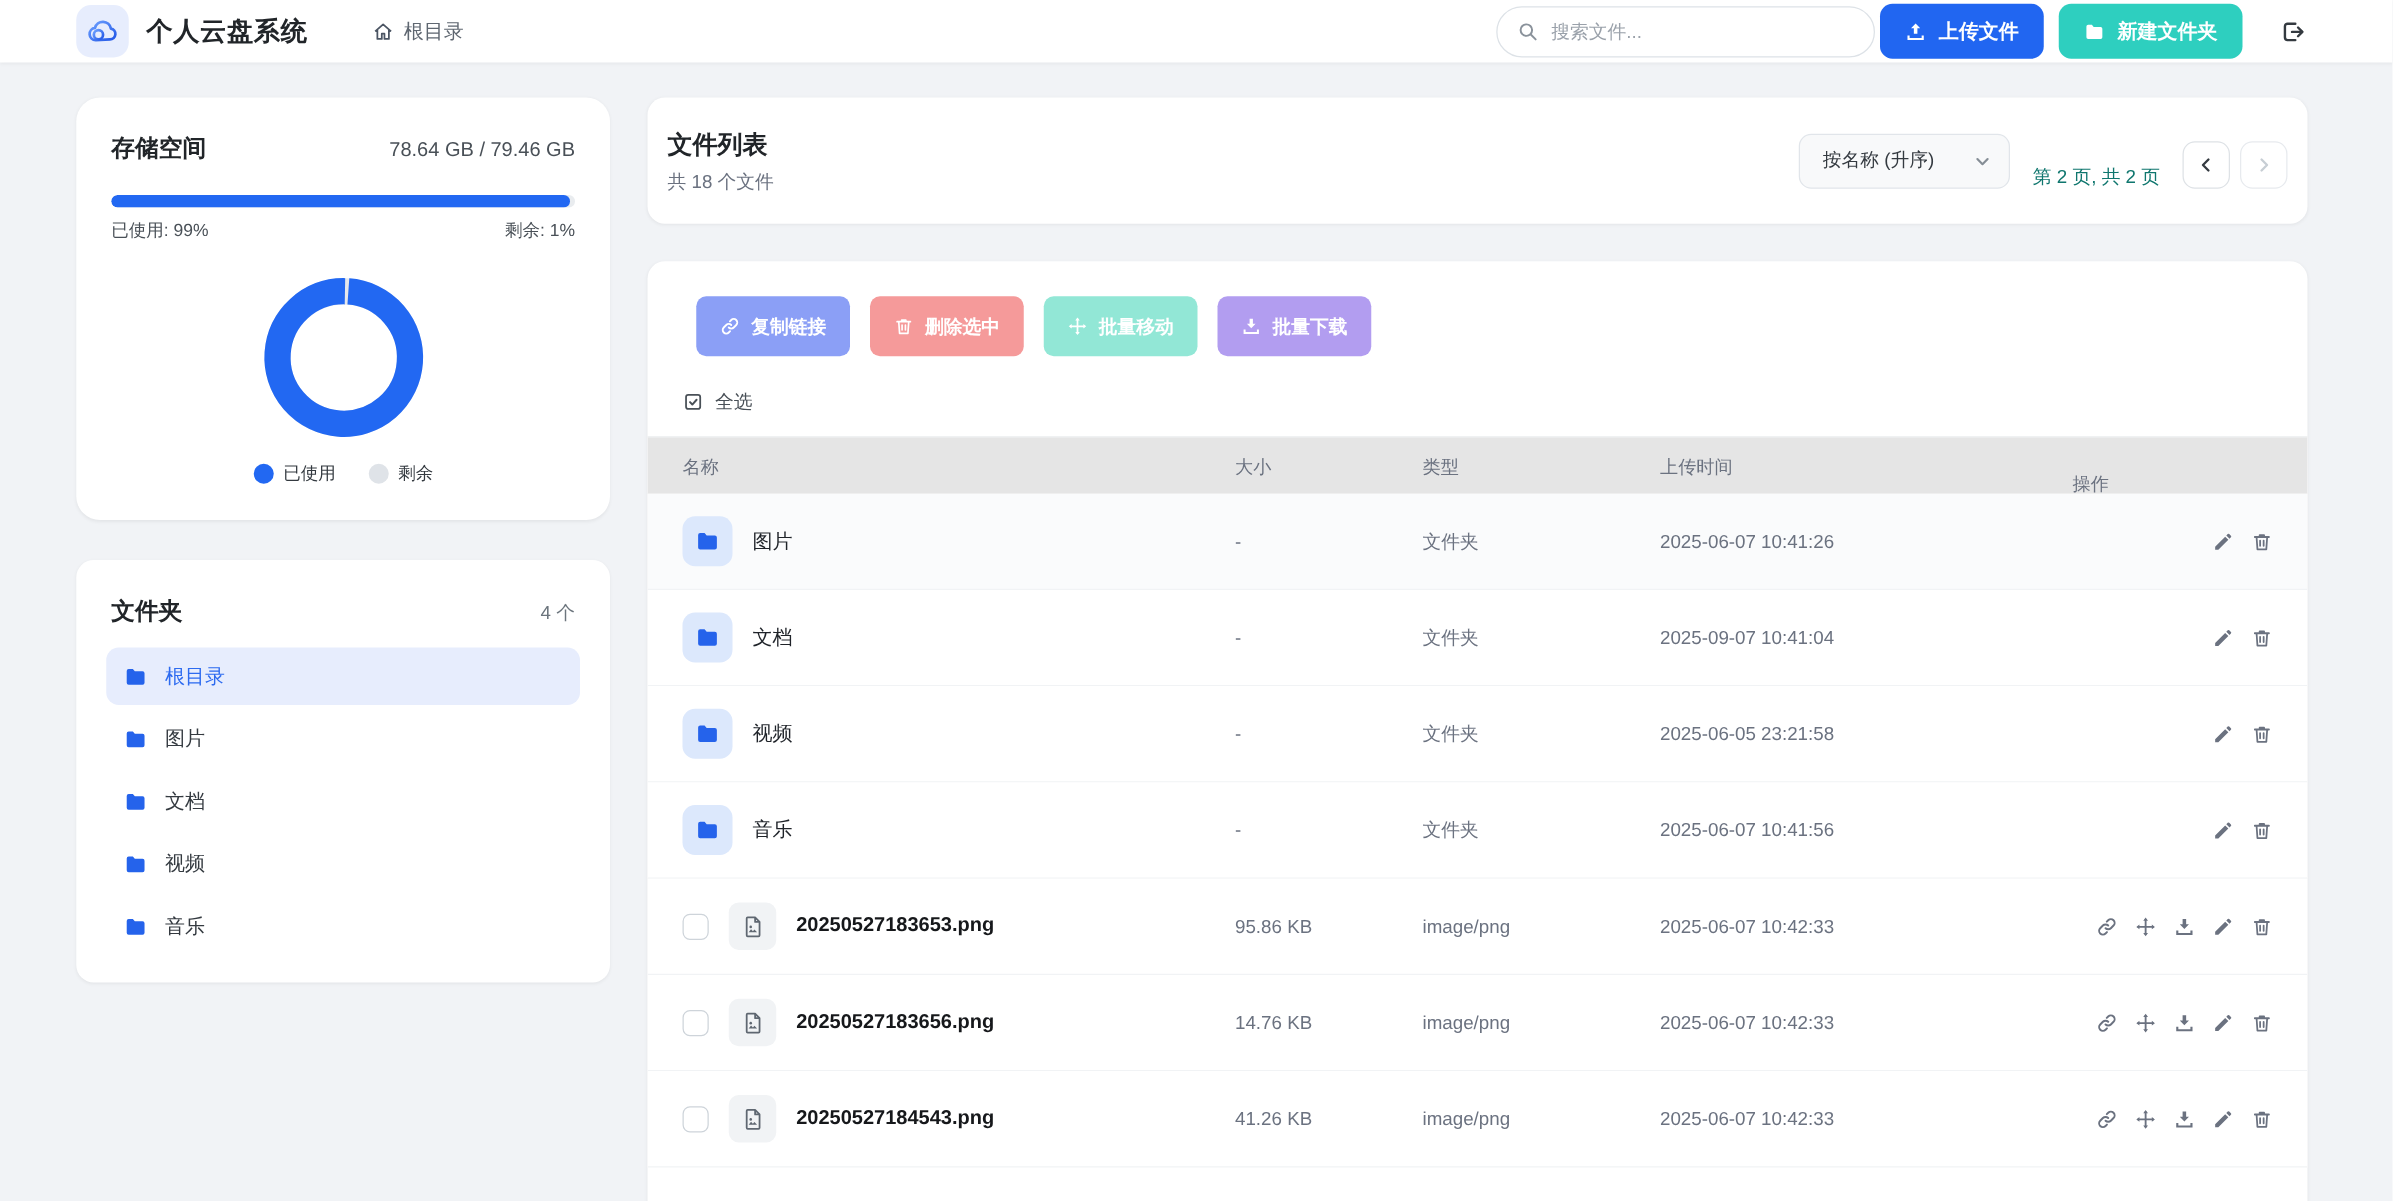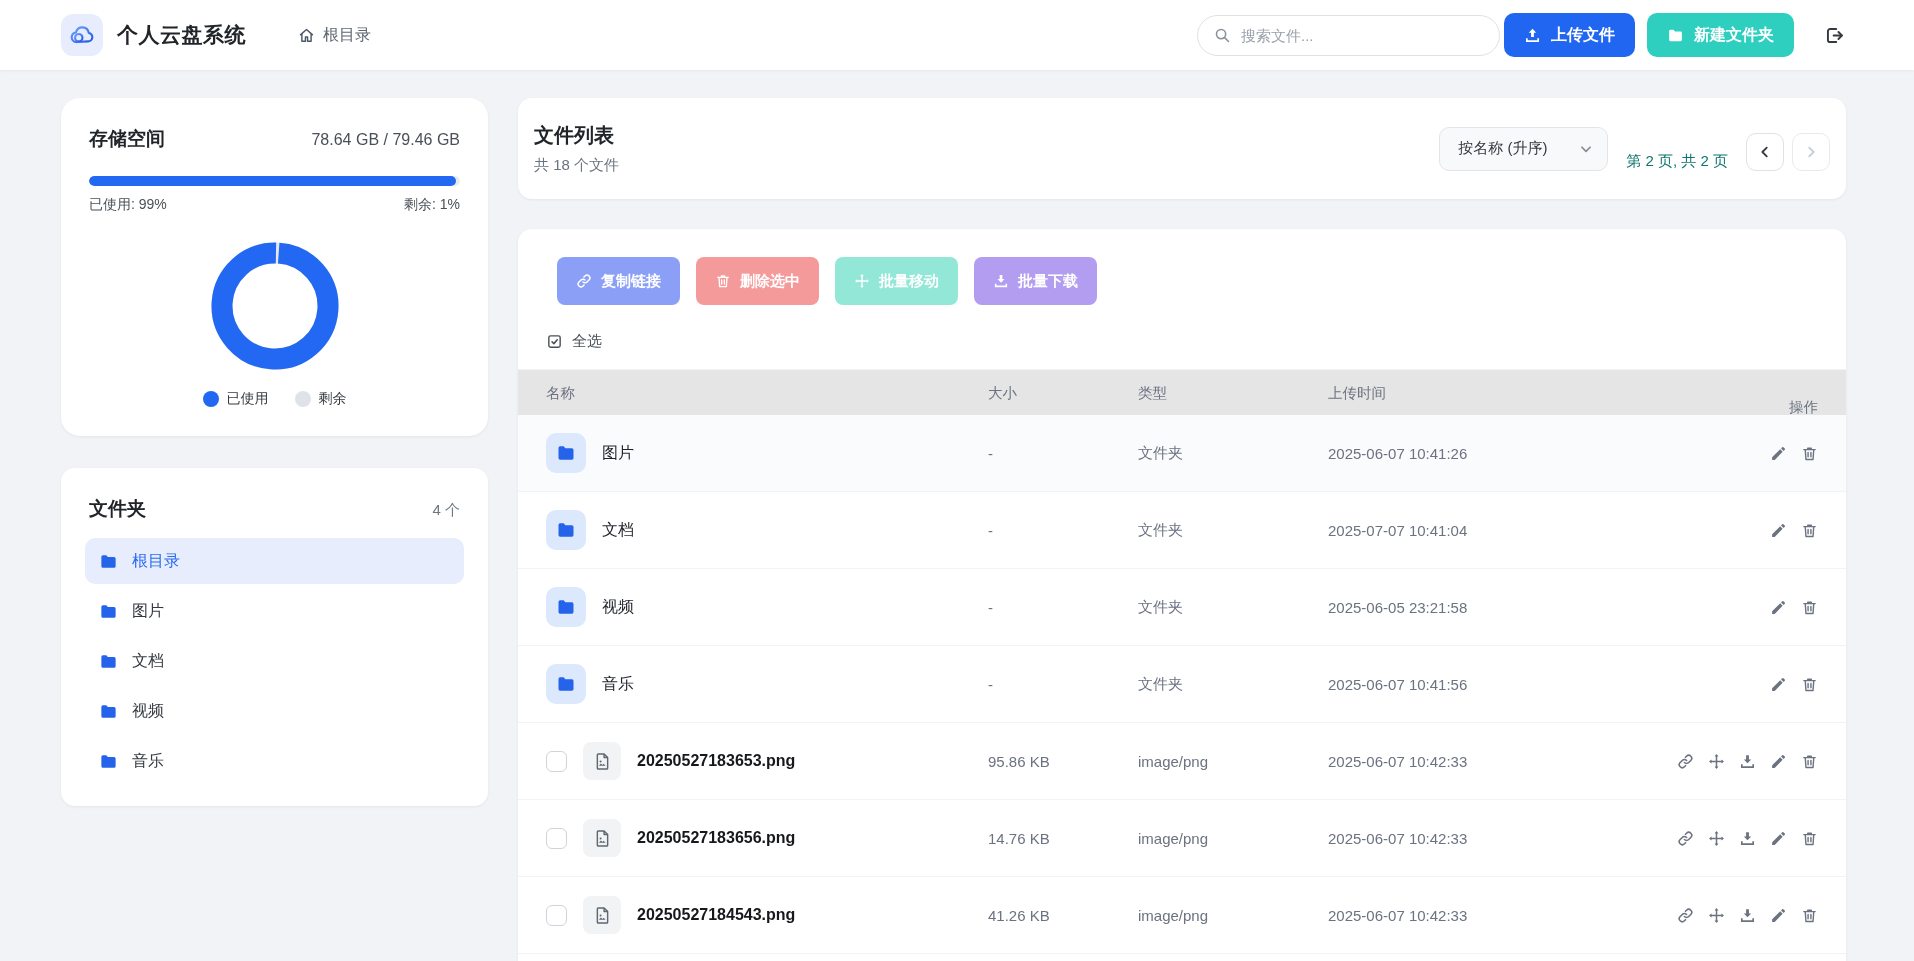--- a/index.html
+++ b/index.html
@@ -5,21 +5,21 @@
   * { margin:0; padding:0; box-sizing:border-box; }
   html,body { width:1914px; height:961px; overflow:hidden; }
   body {
     font-family:"Liberation Sans","DejaVu Sans",sans-serif;
     background:#f1f3f6; color:#212529;
   }
   .ic { width:18px; height:18px; flex:0 0 auto; display:block; }
 
   
   .header {
-    height:70px; background:#fff; display:flex; align-items:center;
+    height:50px; background:#fff; display:flex; align-items:center;
     padding:0 69px 0 61px; box-shadow:0 1px 3px rgba(0,0,0,.05); position:relative; z-index:2;
   }
   .logo-box {
     width:42px; height:42px; border-radius:12px; background:#e7edfd;
     display:flex; align-items:center; justify-content:center;
   }
   .logo-box .ic { width:26px; height:26px; }
   .app-title { font-size:21px; font-weight:700; margin-left:14px; letter-spacing:.5px; }
   .breadcrumb { display:flex; align-items:center; gap:8px; margin-left:52px; color:#5f6771; font-size:16px; }
   .breadcrumb .ic { width:17px; height:17px; color:#4b5563; }
@@ -101,21 +101,21 @@
   .batch-btn .ic { width:16px; height:16px; }
   .selectall-row { display:flex; align-items:center; gap:9px; padding:0 28px; margin:27px 0 18px 0;
     font-size:15px; color:#495057; cursor:pointer; }
   .selectall-row .ic { width:17px; height:17px; color:#495057; }
 
   .thead-row, .trow {
     display:grid; grid-template-columns:1fr 150px 190px 330px 160px;
     align-items:center; padding:0 28px;
   }
   .thead-row { height:46px; background:#e5e5e5; color:#6b7280; font-size:14.5px; border-top:1px solid #f1f3f5; }
-  .th-actions { text-align:right;margin-top:28px; }
+  .th-actions { text-align:left;margin-top:28px; }
   .trow { height:77px; border-bottom:1px solid #f1f3f5; font-size:15px; color:#6b7280; background:#fff; }
   .trow.shaded { background:#fafbfc; }
   .name-cell { display:flex; align-items:center; gap:16px; }
   .fname { color:#1f2329; font-size:16px; }
   .fname.file { font-weight:600; color:#16181b; }
   .row-check { width:21px; height:21px; border:1.5px solid #ced4da; border-radius:6px; background:#fff; cursor:pointer; flex:0 0 auto; }
   .icon-tile { border-radius:10px; display:flex; align-items:center; justify-content:center; flex:0 0 auto; }
   .icon-tile.folder { width:40px; height:40px; background:#dce8fc; color:#2563eb; }
   .icon-tile.folder .ic { width:20px; height:20px; }
   .icon-tile.file { width:38px; height:38px; background:#f1f3f5; color:#5f6771; border-radius:8px; }
@@ -409,21 +409,21 @@
             <div class="cell name-cell">
               <span class="icon-tile folder">
                 <svg class="ic">
                   <use href="#i-folder"></use>
                 </svg>
               </span>
               <span class="fname">文档</span>
             </div>
             <div class="cell">-</div>
             <div class="cell">文件夹</div>
-            <div class="cell">2025-07-07 10:41:04</div>
+            <div class="cell">2025-09-07 10:41:04</div>
             <div class="cell actions-cell">
               <button class="action-btn">
                 <svg class="ic">
                   <use href="#i-pencil"></use>
                 </svg>
               </button>
               <button class="action-btn">
                 <svg class="ic">
                   <use href="#i-trash"></use>
                 </svg>

